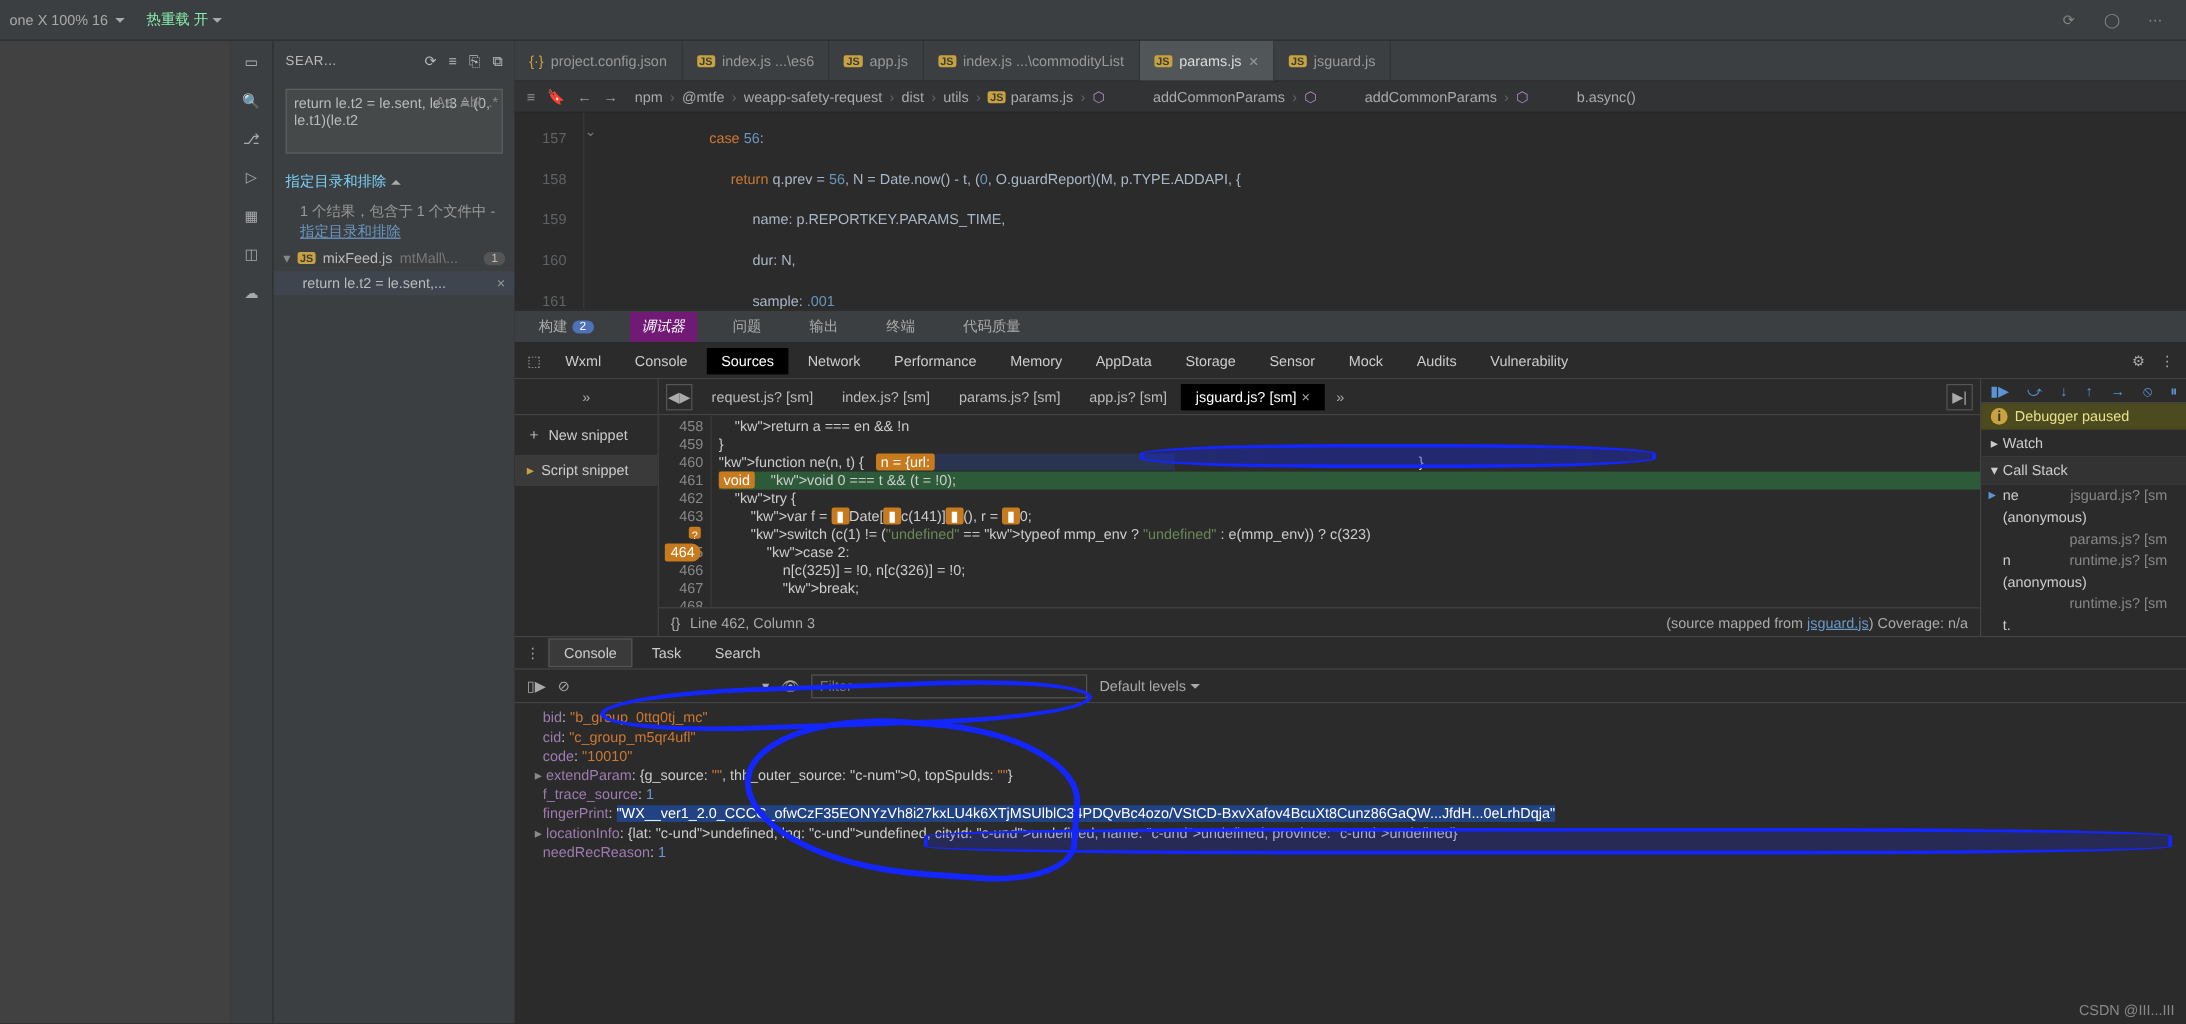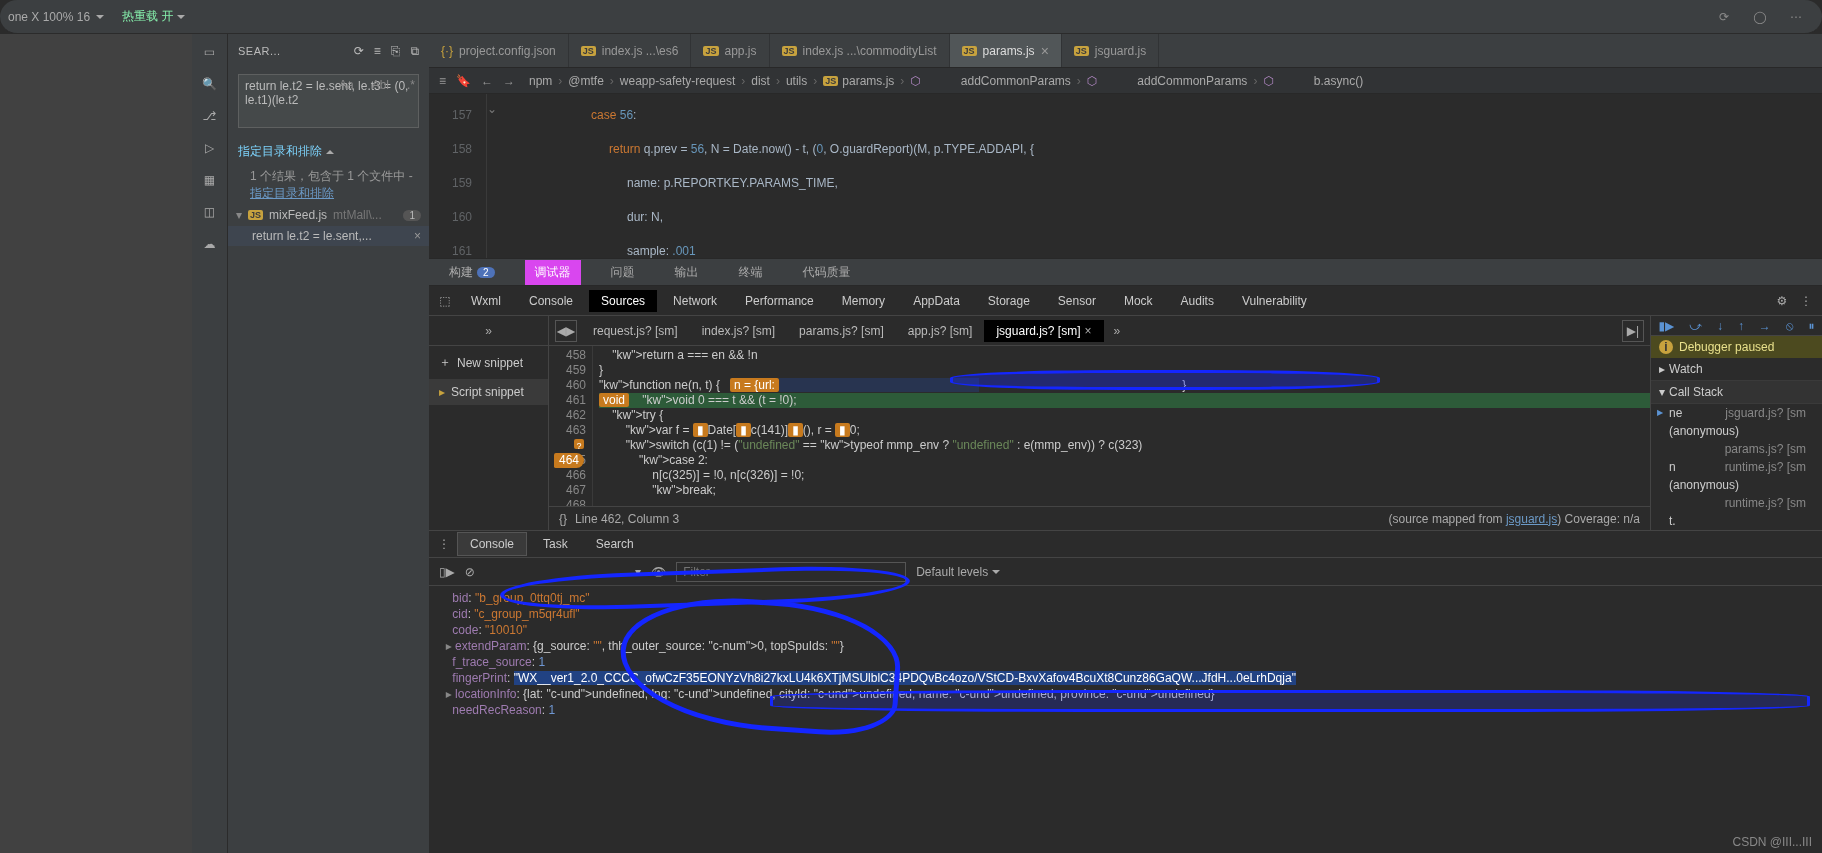--- a/index.html
+++ b/index.html
@@ -1,36 +1,36 @@
 <!DOCTYPE html>
 <html><head>
 <meta charset="utf-8">
 <style>
 * { margin:0; padding:0; box-sizing:border-box; font-family: -apple-system, "Segoe UI", sans-serif; font-size:12px; }
 body { background:#2b2b2b; color:#bbb; width:1822px; height:853px; overflow:hidden; position:relative; }
 
-.topbar { height:34px; background:#3c3f41; display:flex; align-items:center; border-bottom:1px solid #2b2b2b;border-radius:17px; }
+.topbar { height:34px; background:#3c3f41; display:flex; align-items:center; border-bottom:1px solid #2b2b2b; }
 .device-info { display:flex; align-items:center; gap:6px; padding:0 8px; color:#aaa; }
 .rotate-menu { margin-left:10px; color:#86efac; display:flex; align-items:center; gap:4px; }
 .chev-down { display:inline-block; width:0; height:0; border-left:4px solid transparent; border-right:4px solid transparent; border-top:4px solid #aaa; }
 .tb-right { margin-left:auto; display:flex; gap:20px; padding-right:18px; align-items:center; color:#888; }
 .tb-icon { width:16px; height:16px; display:flex; align-items:center; justify-content:center; cursor:pointer; }
 
 .main { display:flex; height:calc(100% - 34px); }
 .left-panel { width:192px; background:#414141; }
 .sidebar-ribbon { width:36px; background:#3c3f41; border-right:1px solid #2b2b2b; display:flex; flex-direction:column; align-items:center; padding-top:8px; gap:12px; }
 .sidebar-icon { width:20px; height:20px; color:#a9a9a9; display:flex; justify-content:center; align-items:center; cursor:pointer; }
 
 .search-panel { width:201px; background:#3c3f41; display:flex; flex-direction:column; }
 .sp-header { height:34px; display:flex; align-items:center; gap:12px; padding:0 10px; color:#bbb; }
 .sp-title { font-size:11px; letter-spacing:0.5px; }
 .sp-icons { margin-left:auto; display:flex; gap:10px; }
 .sp-input-wrap { padding:6px 10px; position:relative; }
 .sp-input { width:100%; background:#45494a; border:1px solid #5e6060; color:#bbb; padding:4px 6px; font-size:12px; height:54px; resize:none; }
-.sp-input-icons { position:absolute; right:14px; top:10px; display:flex; gap:18px; font-size:10px; color:#888; }
+.sp-input-icons { position:absolute; right:14px; top:10px; display:flex; gap:6px; font-size:10px; color:#888; }
 .sp-sect { padding:6px 10px; color:#7dd3fc; font-size:12px; display:flex; align-items:center; gap:4px; }
 .sp-result { padding:2px 10px 2px 22px; color:#999; font-size:12px; }
 .sp-link { color:#6b99c6; text-decoration:underline; cursor:pointer; }
 .sp-file { display:flex; align-items:center; gap:6px; padding:4px 8px; color:#bbb; }
 .sp-count { margin-left:auto; background:#555; border-radius:8px; padding:0 6px; font-size:10px; }
 .sp-match { display:flex; align-items:center; padding:3px 8px 3px 24px; color:#bbb; background:#4b6eaf22; }
 .sp-match-x { margin-left:auto; color:#999; cursor:pointer; }
 .js-badge { background:#c7a23e; color:#3b3b3b; font-size:9px; padding:0 2px; border-radius:2px; font-weight:bold; }
 
 .editor-area { flex:1; display:flex; flex-direction:column; background:#2b2b2b; min-width:0; }
@@ -52,21 +52,21 @@
 .fold-col { width:20px; padding-top:6px; color:#606366; }
 .kw { color:#cc7832; }
 .str { color:#6a8759; }
 .num { color:#6897bb; }
 .ident { color:#a9b7c6; }
 .op { color:#a9b7c6; }
 
 
 .bottom-tabs { height:28px; background:#3c3f41; display:flex; align-items:center; border-top:1px solid #282828; border-bottom:1px solid #282828; padding-left:10px; gap:20px; }
 .bt-tab { padding:4px 10px; color:#aaa; cursor:pointer; display:flex; align-items:center; gap:4px; }
-.bt-tab.active { background:#d946ef; color:#fff; }
+.bt-tab.active { background:#701a75; color:#fff;font-style:italic; }
 .bt-badge { background:#4e72b8; border-radius:8px; padding:0 6px; font-size:10px; color:#fff; }
 
 .dev-tabs { height:30px; background:#2b2b2b; display:flex; align-items:center; gap:4px; border-bottom:1px solid #444; padding:0 6px; }
 .dt-tab { padding:4px 12px; color:#ccc; cursor:pointer; }
 .dt-tab.active { background:#000; color:#fff; }
 .dt-icon { width:20px; text-align:center; color:#aaa; }
 .dt-gear { margin-left:auto; }
 
 .src-area { display:flex; height:214px; background:#2b2b2b; }
 .src-left { width:120px; border-right:1px solid #444; display:flex; flex-direction:column; align-items:flex-start; }

